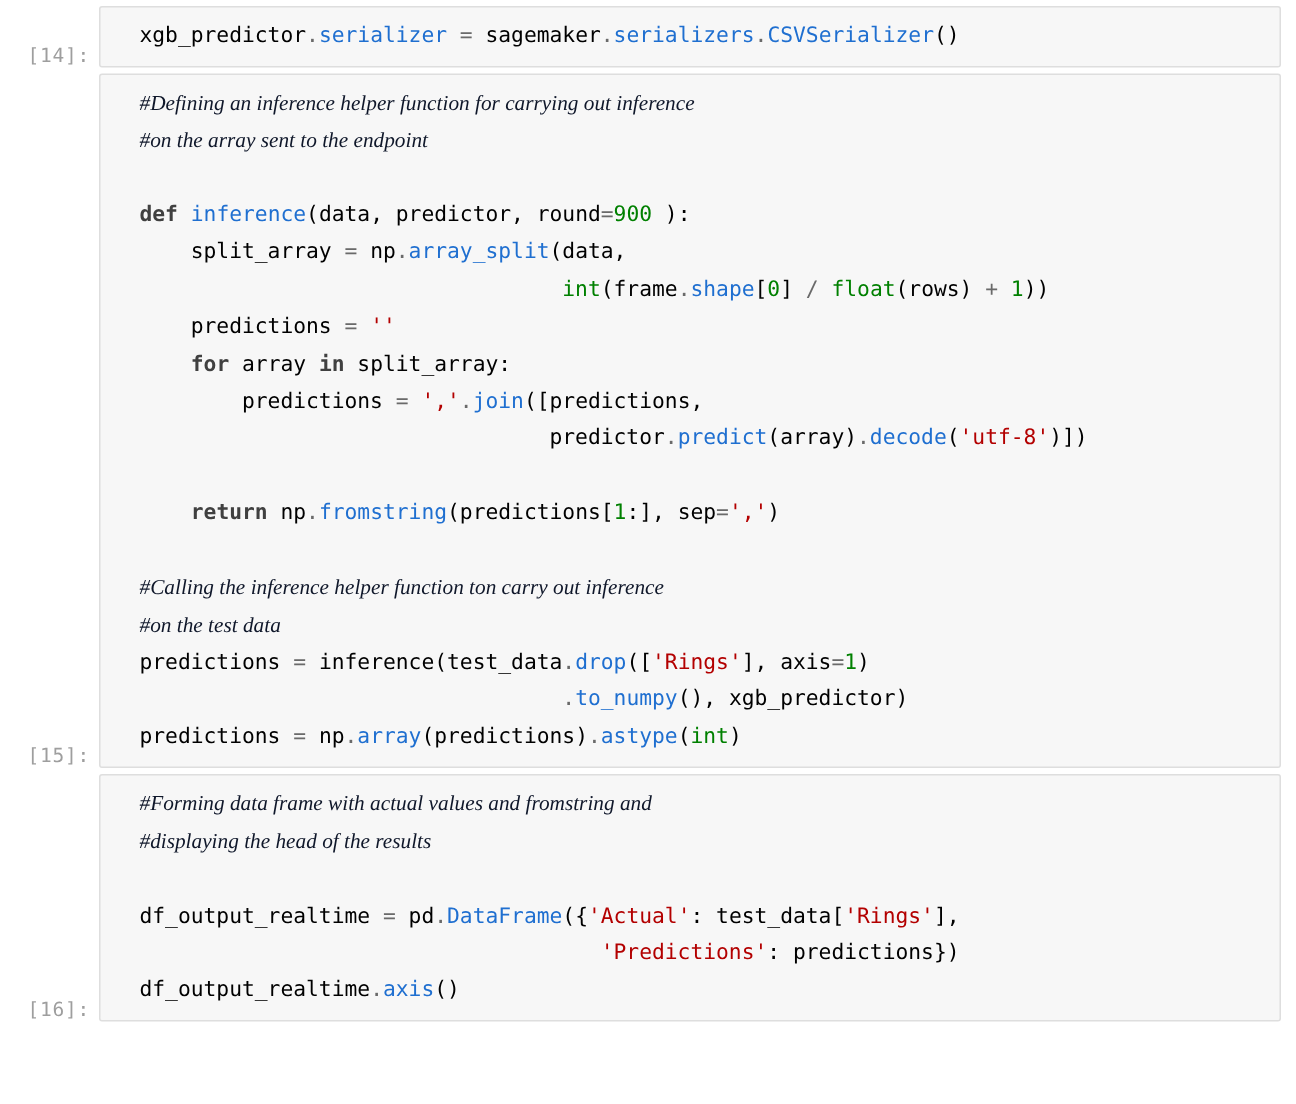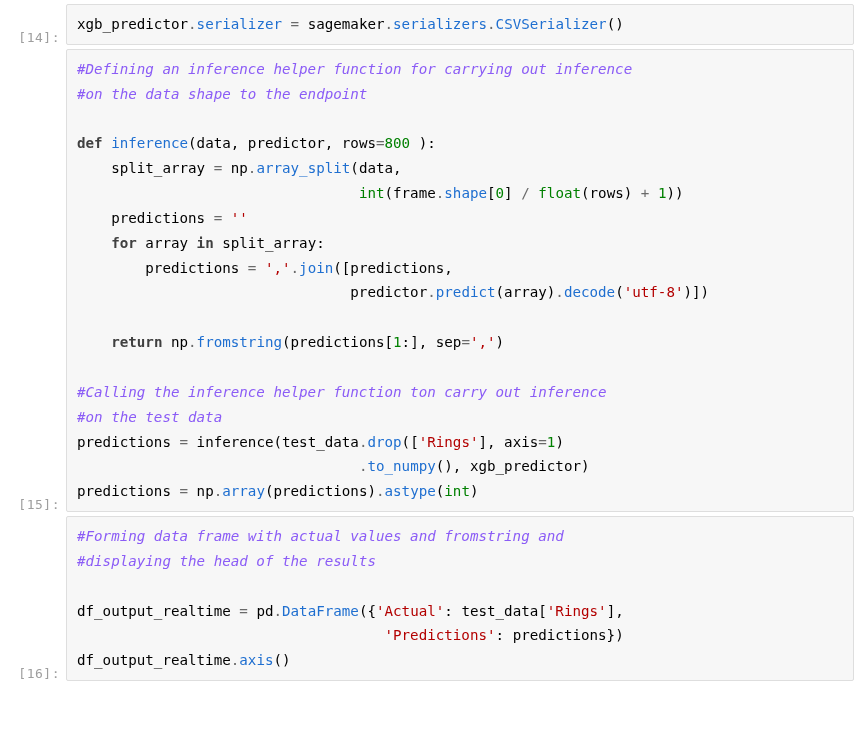--- a/index.html
+++ b/index.html
@@ -24,56 +24,56 @@
     font-size: 13px;
     letter-spacing: 0.5px;
     flex-shrink: 0;
     user-select: none;
   }
   .input-area {
     flex: 1;
     background: #f7f7f7;
     border: 1px solid #dedede;
     border-radius: 2px;
-    padding: 7px 10px;
+    padding: 7px 26px;
     margin-right: 10px;
   }
   pre.code {
     margin: 0;
     font-family: 'DejaVu Sans Mono', 'Liberation Mono', Menlo, Consolas, monospace;
     font-size: 14.2px;
     line-height: 1.75;
     white-space: pre;
     color: #000000;
   }
   
   .c-op   { color: #6a6a6a; }   
   .c-fn   { color: #1f6fd0; }   
   .c-kw   { color: #404040; font-weight: bold; } 
   .c-num  { color: #008000; }   
   .c-str  { color: #b30000; }   
-  .c-cmt  { color: #8b5cf6; font-style: italic; } 
+  .c-cmt  { color: #0f172a; font-style: italic; font-family: Liberation Serif, serif; } 
 </style>
 </head>
 <body>
 
 <div id="notebook">
     <div class="cell">
       <div class="prompt">[14]:</div>
       <div class="input-area">
         <pre class="code"><span>xgb_predictor</span><span class="c-op">.</span><span class="c-fn">serializer</span><span> </span><span class="c-op">=</span><span> sagemaker</span><span class="c-op">.</span><span class="c-fn">serializers</span><span class="c-op">.</span><span class="c-fn">CSVSerializer</span><span>()</span></pre>
       </div>
     </div>
     <div class="cell">
       <div class="prompt">[15]:</div>
       <div class="input-area">
         <pre class="code"><span class="c-cmt">#Defining an inference helper function for carrying out inference</span><span>
-</span><span class="c-cmt">#on the data shape to the endpoint</span><span>
+</span><span class="c-cmt">#on the array sent to the endpoint</span><span>
 
-</span><span class="c-kw">def</span><span> </span><span class="c-fn">inference</span><span>(data, predictor, rows</span><span class="c-op">=</span><span class="c-num">800</span><span> ):</span><span>
+</span><span class="c-kw">def</span><span> </span><span class="c-fn">inference</span><span>(data, predictor, round</span><span class="c-op">=</span><span class="c-num">900</span><span> ):</span><span>
 </span><span>    split_array </span><span class="c-op">=</span><span> np</span><span class="c-op">.</span><span class="c-fn">array_split</span><span>(data,</span><span>
 </span><span>                                 </span><span class="c-num">int</span><span>(frame</span><span class="c-op">.</span><span class="c-fn">shape</span><span>[</span><span class="c-num">0</span><span>] </span><span class="c-op">/</span><span> </span><span class="c-num">float</span><span>(rows) </span><span class="c-op">+</span><span> </span><span class="c-num">1</span><span>))</span><span>
 </span><span>    predictions </span><span class="c-op">=</span><span> </span><span class="c-str">''</span><span>
 </span><span>    </span><span class="c-kw">for</span><span> array </span><span class="c-kw">in</span><span> split_array:</span><span>
 </span><span>        predictions </span><span class="c-op">=</span><span> </span><span class="c-str">','</span><span class="c-op">.</span><span class="c-fn">join</span><span>([predictions,</span><span>
 </span><span>                                predictor</span><span class="c-op">.</span><span class="c-fn">predict</span><span>(array)</span><span class="c-op">.</span><span class="c-fn">decode</span><span>(</span><span class="c-str">'utf-8'</span><span>)])</span><span>
 
 </span><span>    </span><span class="c-kw">return</span><span> np</span><span class="c-op">.</span><span class="c-fn">fromstring</span><span>(predictions[</span><span class="c-num">1</span><span>:], sep</span><span class="c-op">=</span><span class="c-str">','</span><span>)</span><span>
 
 </span><span class="c-cmt">#Calling the inference helper function ton carry out inference</span><span>

